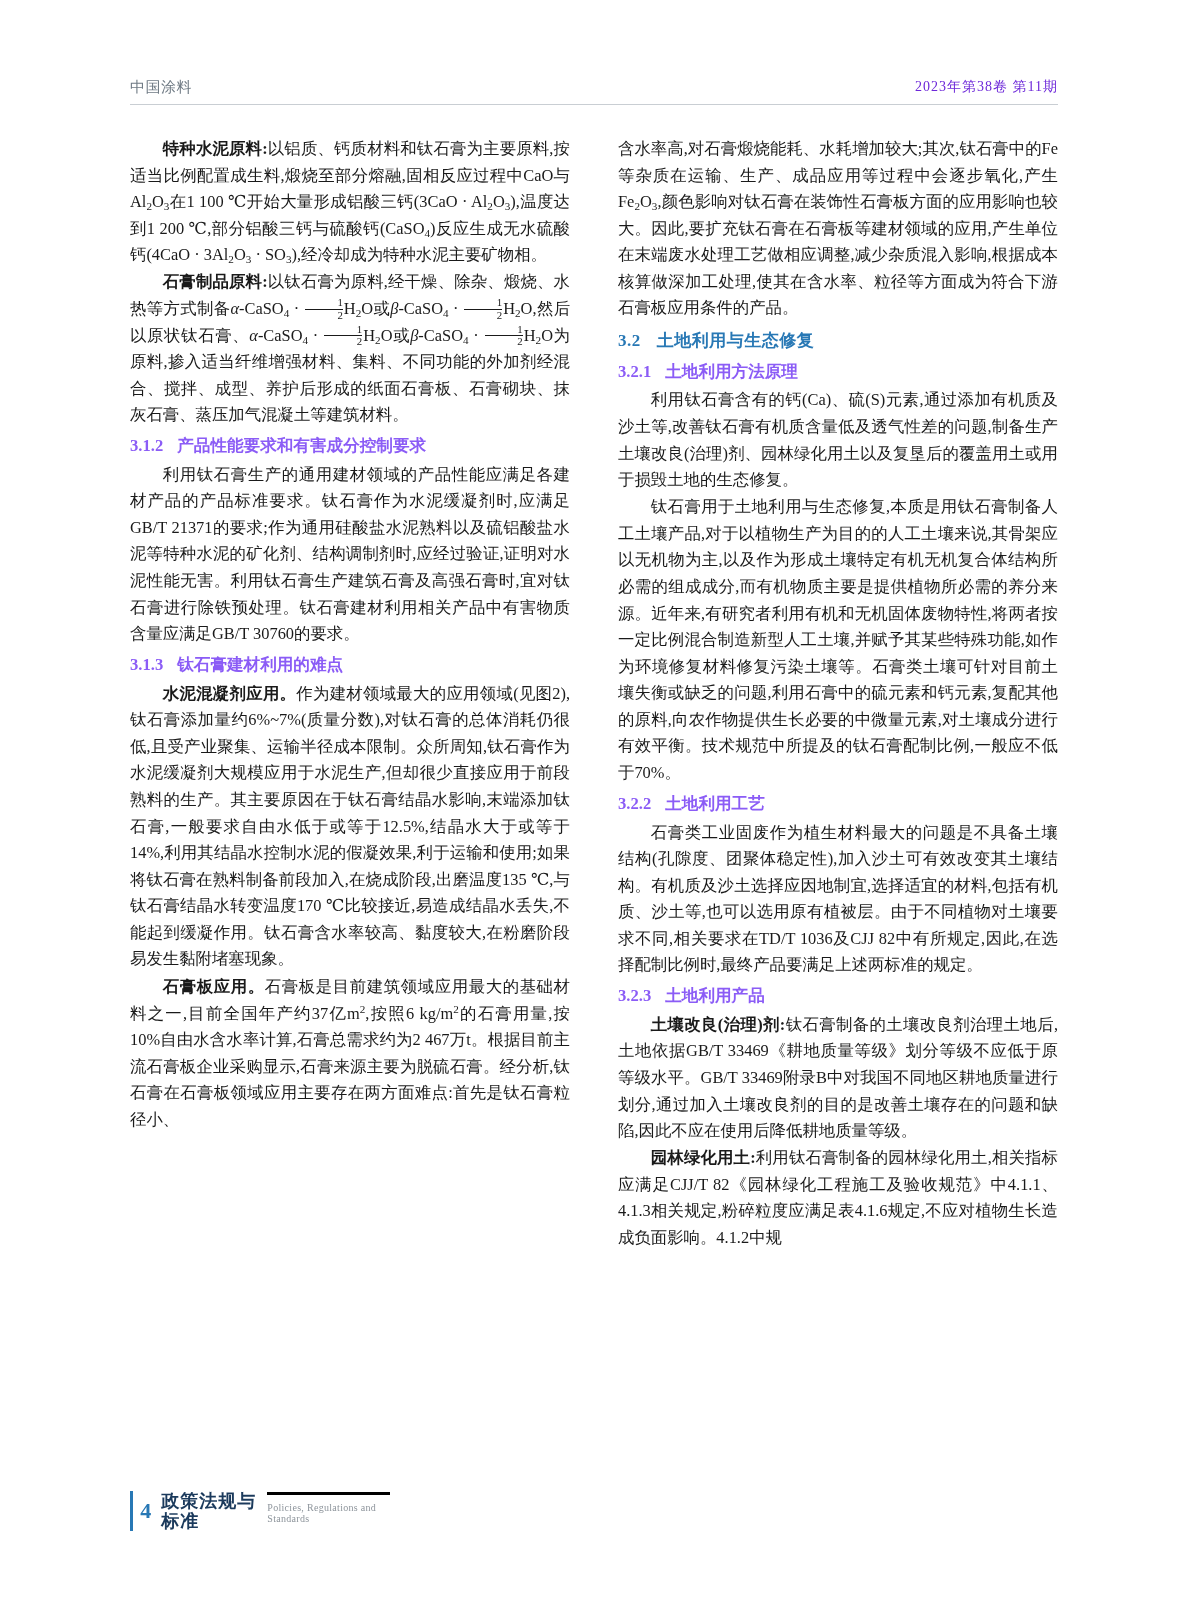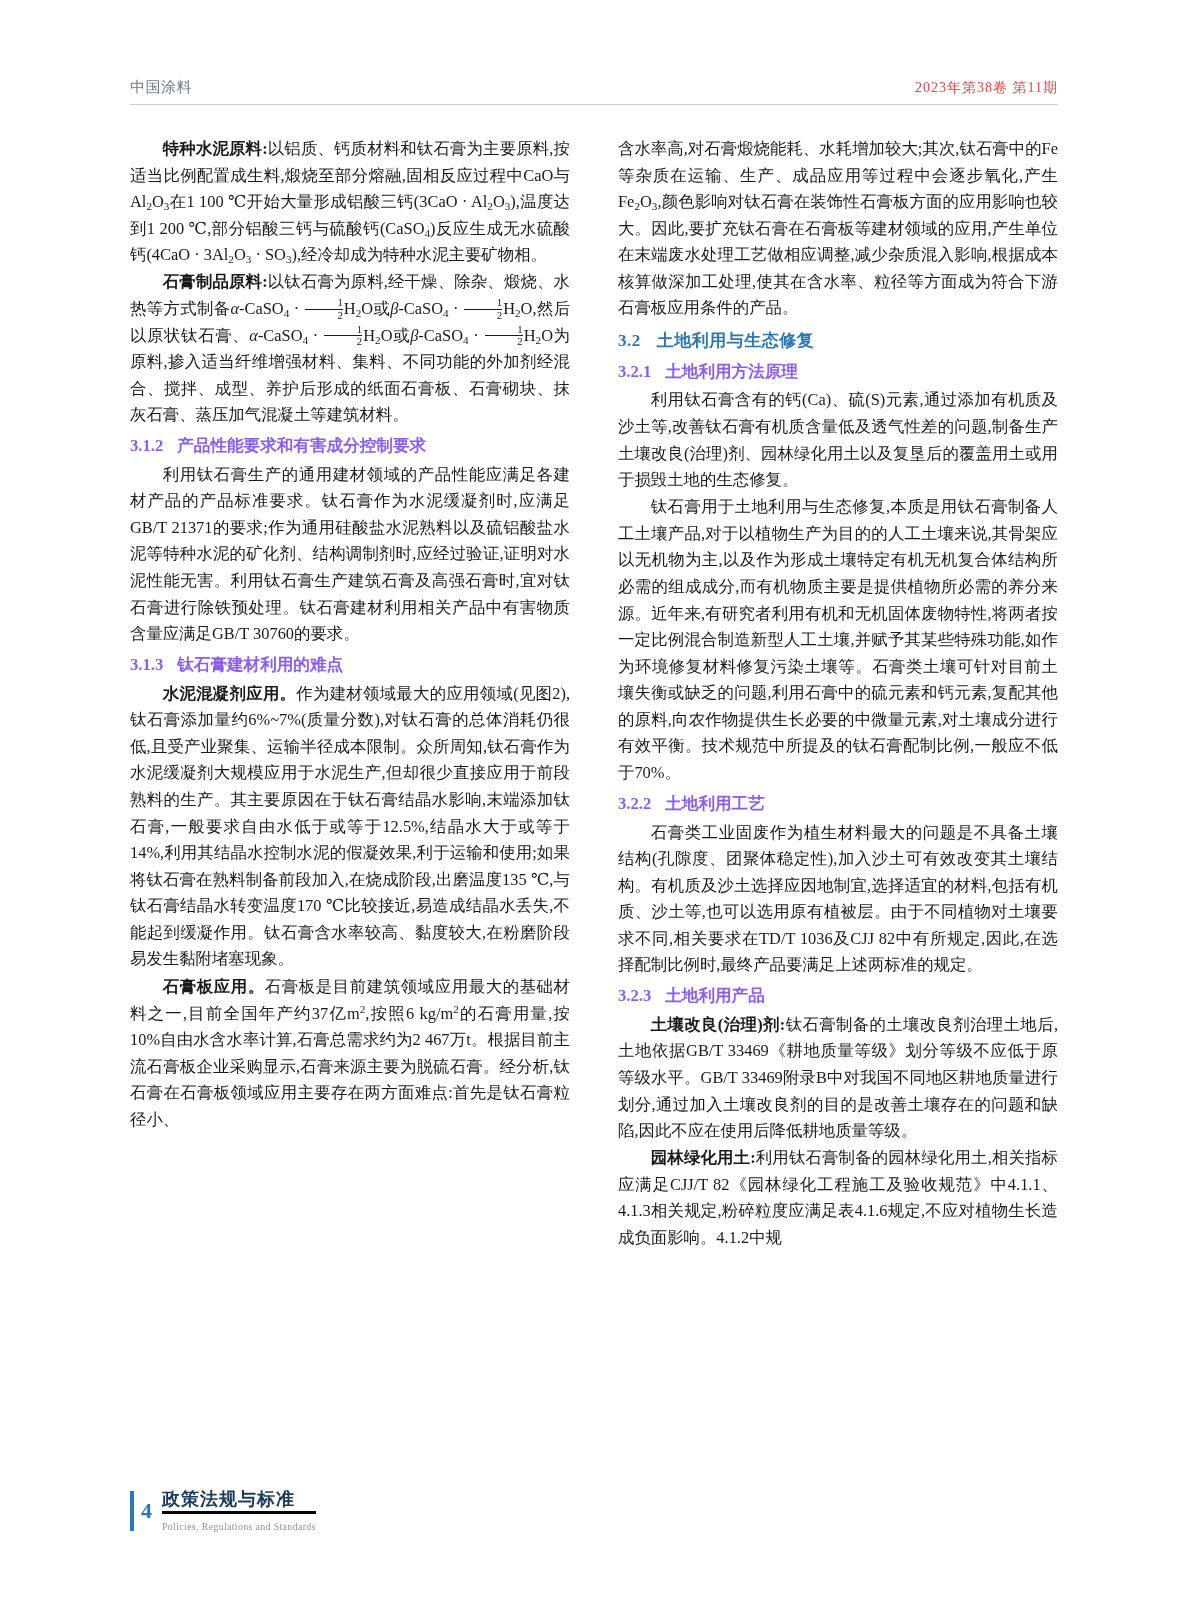--- a/index.html
+++ b/index.html
@@ -23,32 +23,31 @@
   }
 
   
   .header {
     position: absolute;
     left: 130px;
     top: 78px;
     width: 928px;
     display: flex;
     justify-content: space-between;
-    align-items: flex-end;
     font-size: 14.5px;
     color: #9aa3ab;
     letter-spacing: 0.5px;
     gap: 15px;
   }
   .header .journal {
     color: #6f7a84;
     font-size: 15px;
   }
   .header .issue {
-    color: #ef4444;
+    color: #6d28d9;
     font-size: 14px;
     letter-spacing: 1px;
   }
   .header-rule {
     position: absolute;
     left: 130px;
     top: 104px;
     width: 928px;
     height: 1px;
     background: #c9ced3;
@@ -127,21 +126,20 @@
   }
   .footer-pageno {
     color: #2878b5;
     font-size: 22px;
     font-weight: bold;
     margin-right: 10px;
     line-height: 1;
   }
   .footer-text {
     display: flex;
-    flex-direction: column;
     justify-content: center;
   }
   .footer-cn {
     font-size: 18px;
     font-weight: bold;
     color: #1b3a5c;
     letter-spacing: 1px;
     line-height: 1.15;
   }
   .footer-en {

